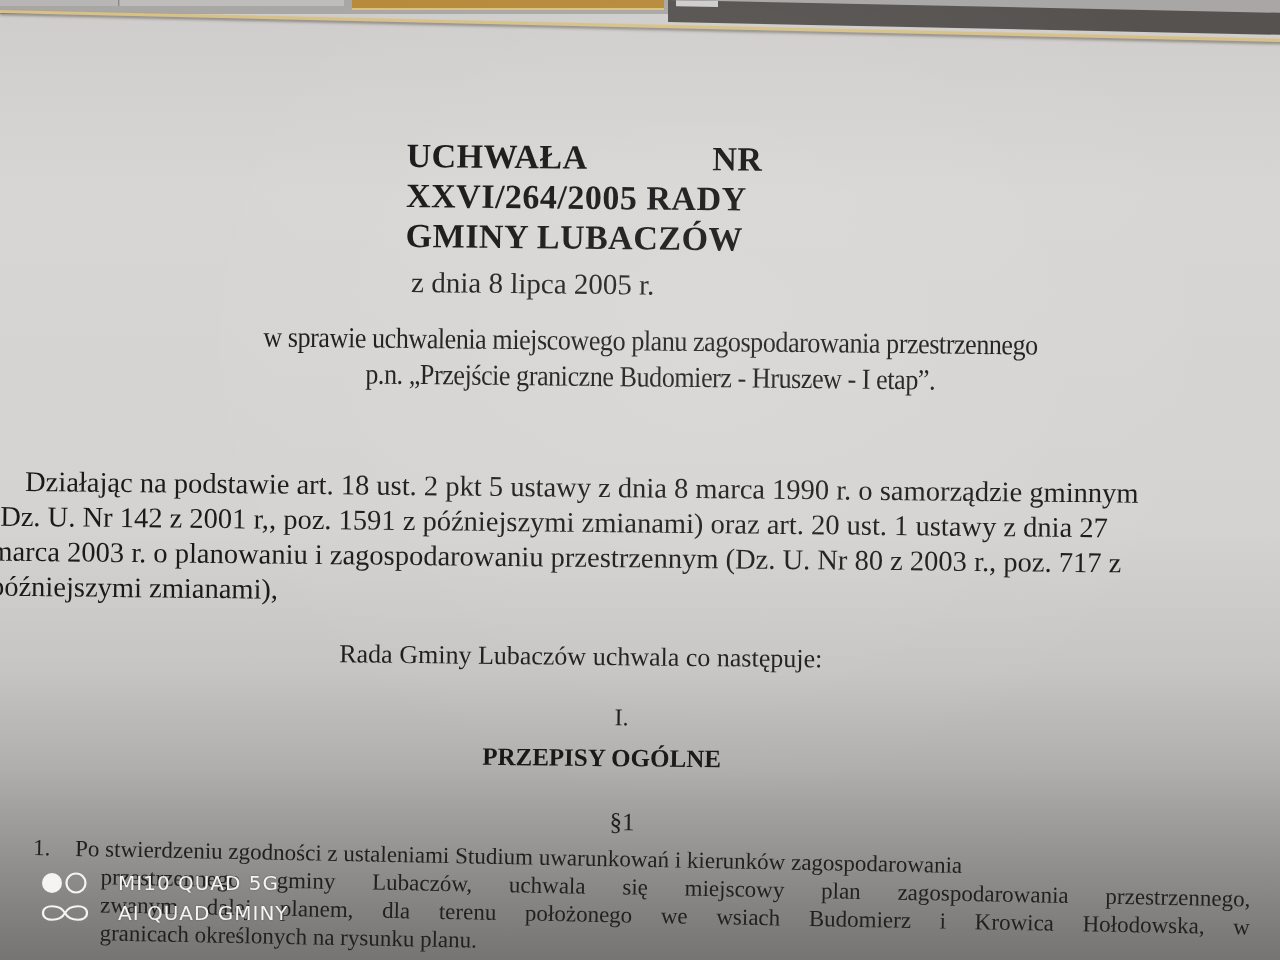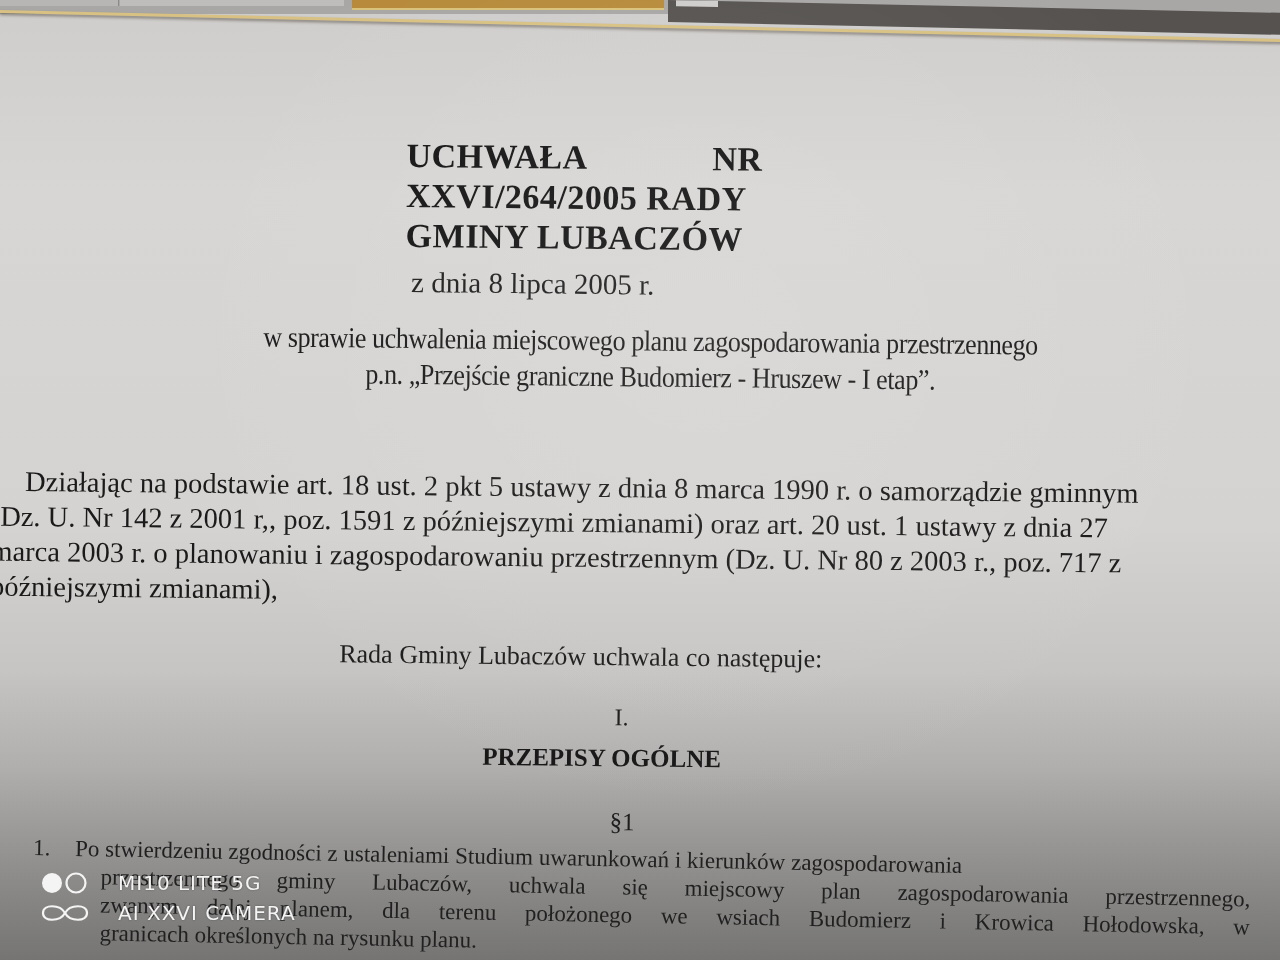--- a/index.html
+++ b/index.html
@@ -218,23 +218,23 @@
 <div class="vignette"></div>
 
 <div class="watermark">
   <div class="row">
     <span class="icon-box">
       <svg width="50" height="24" viewBox="0 0 50 24">
         <circle cx="12" cy="12" r="10" fill="#f4f4f4"></circle>
         <circle cx="36" cy="12" r="9.5" fill="none" stroke="#f4f4f4" stroke-width="2.2"></circle>
       </svg>
     </span>
-    <span>MI10 LITE 5G</span>
+    <span>MI10 QUAD 5G</span>
   </div>
   <div class="row">
     <span class="icon-box">
       <svg width="50" height="24" viewBox="0 0 50 24">
         <path d="M25 12 C 20 3, 3 3, 3 12 C 3 21, 20 21, 25 12 C 30 3, 47 3, 47 12 C 47 21, 30 21, 25 12 Z" fill="none" stroke="#f4f4f4" stroke-width="2.2"></path>
       </svg>
     </span>
-    <span>AI XXVI CAMERA</span>
+    <span>AI QUAD GMINY</span>
   </div>
 </div>
 
 </body></html>

